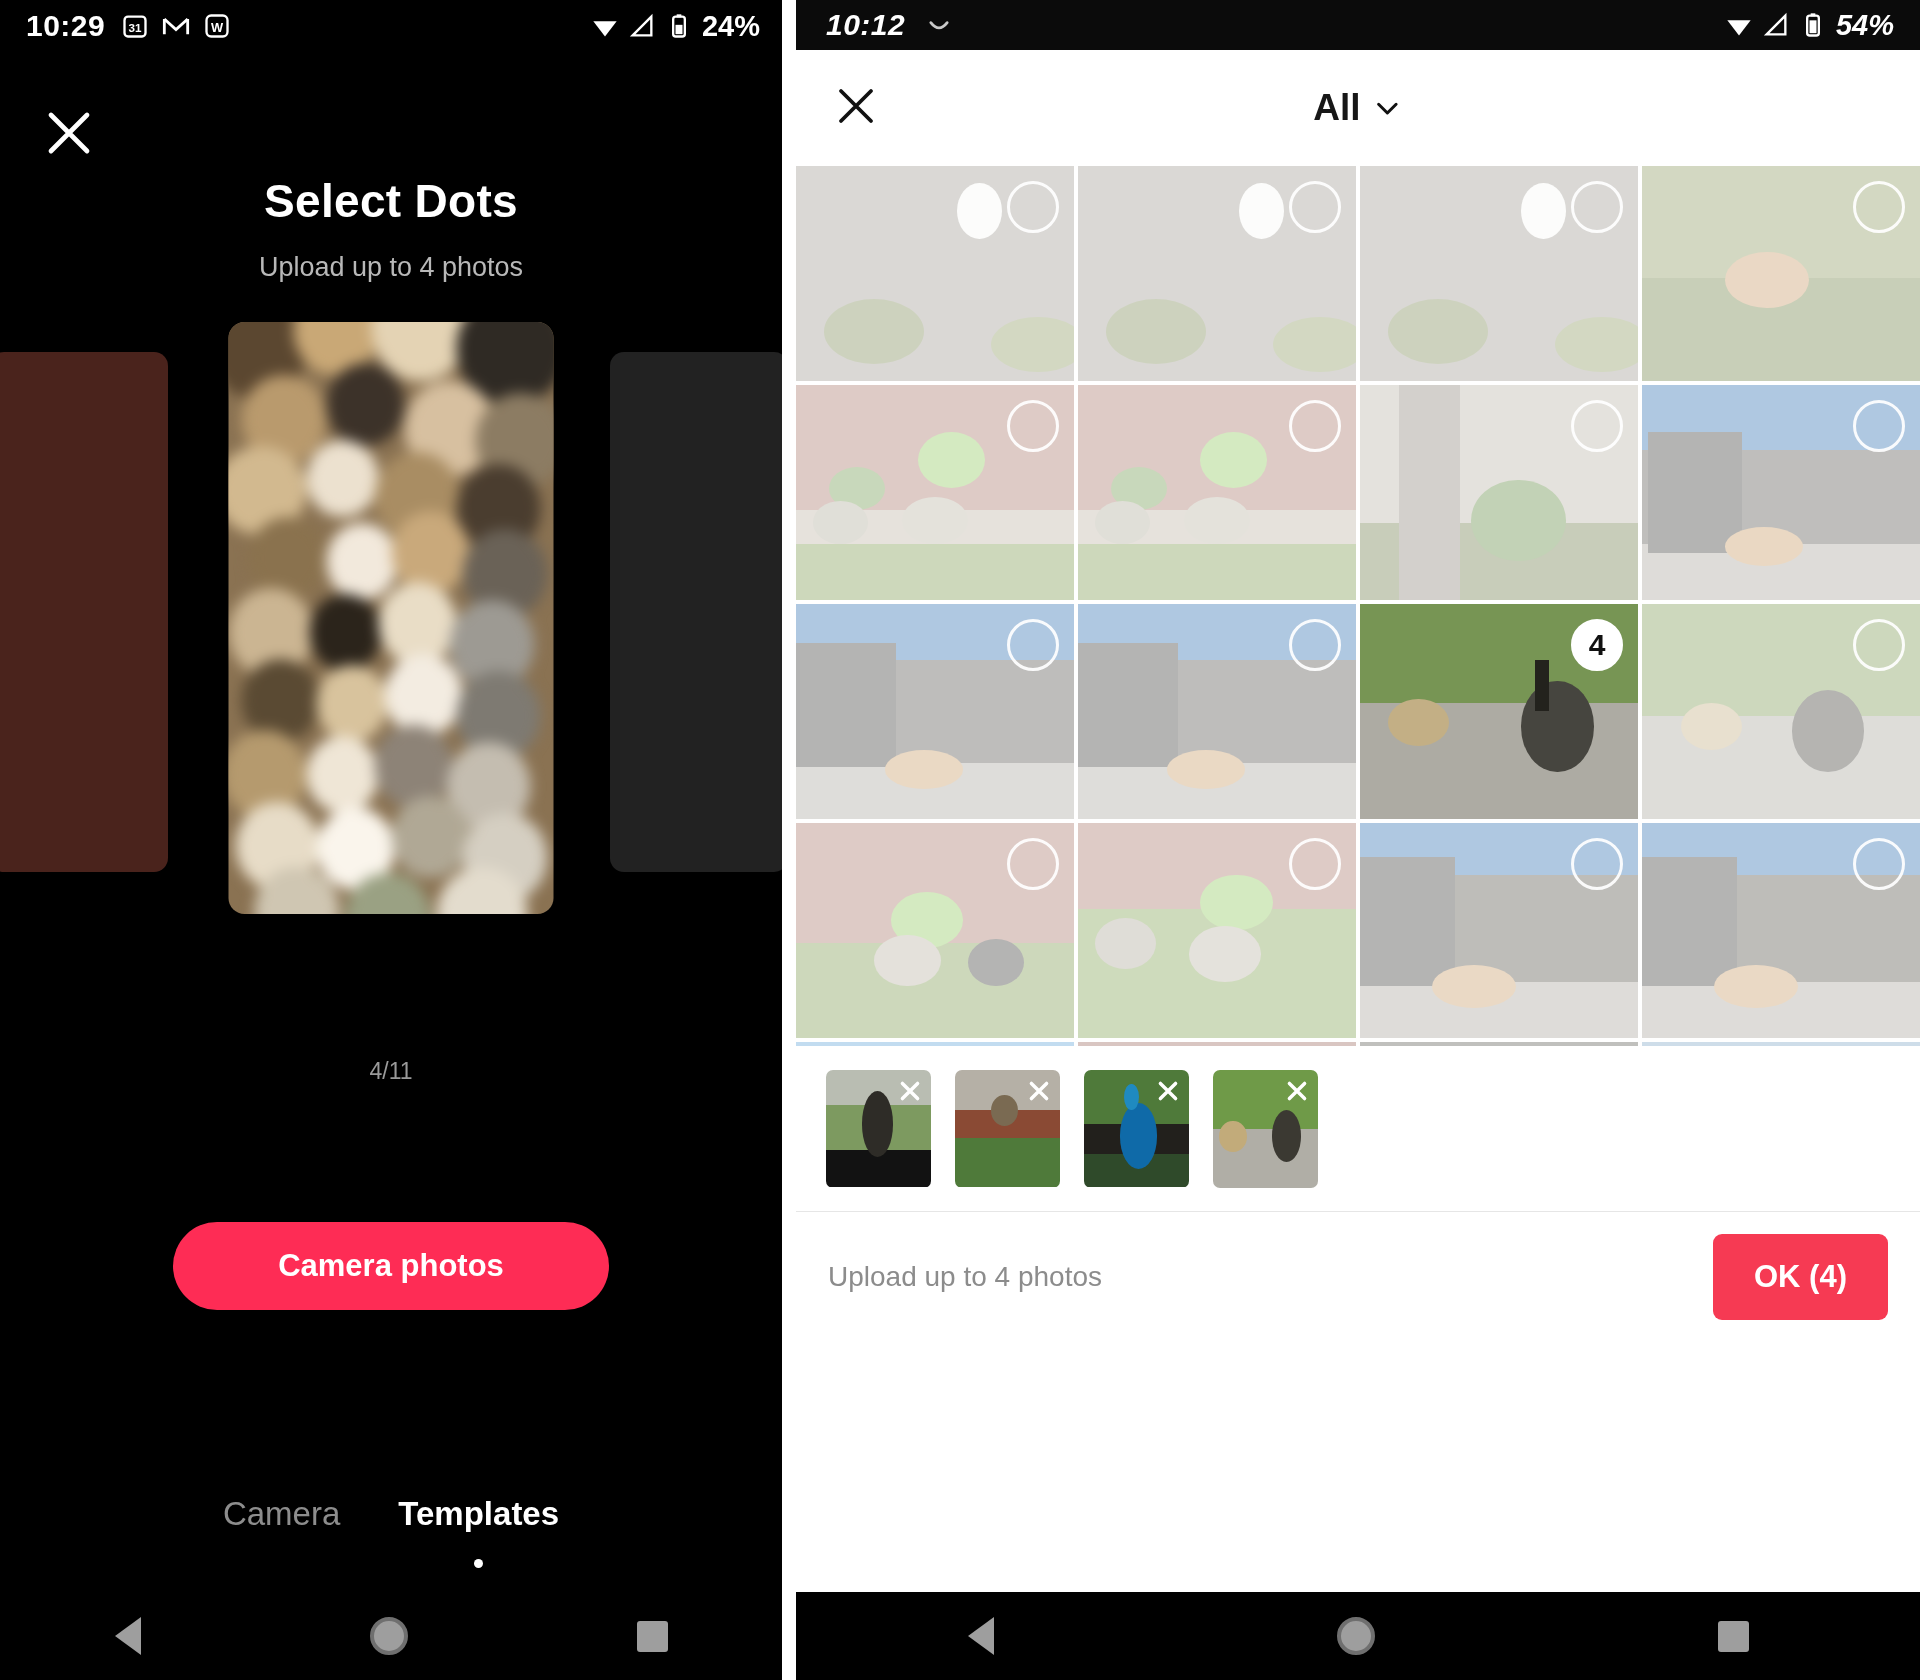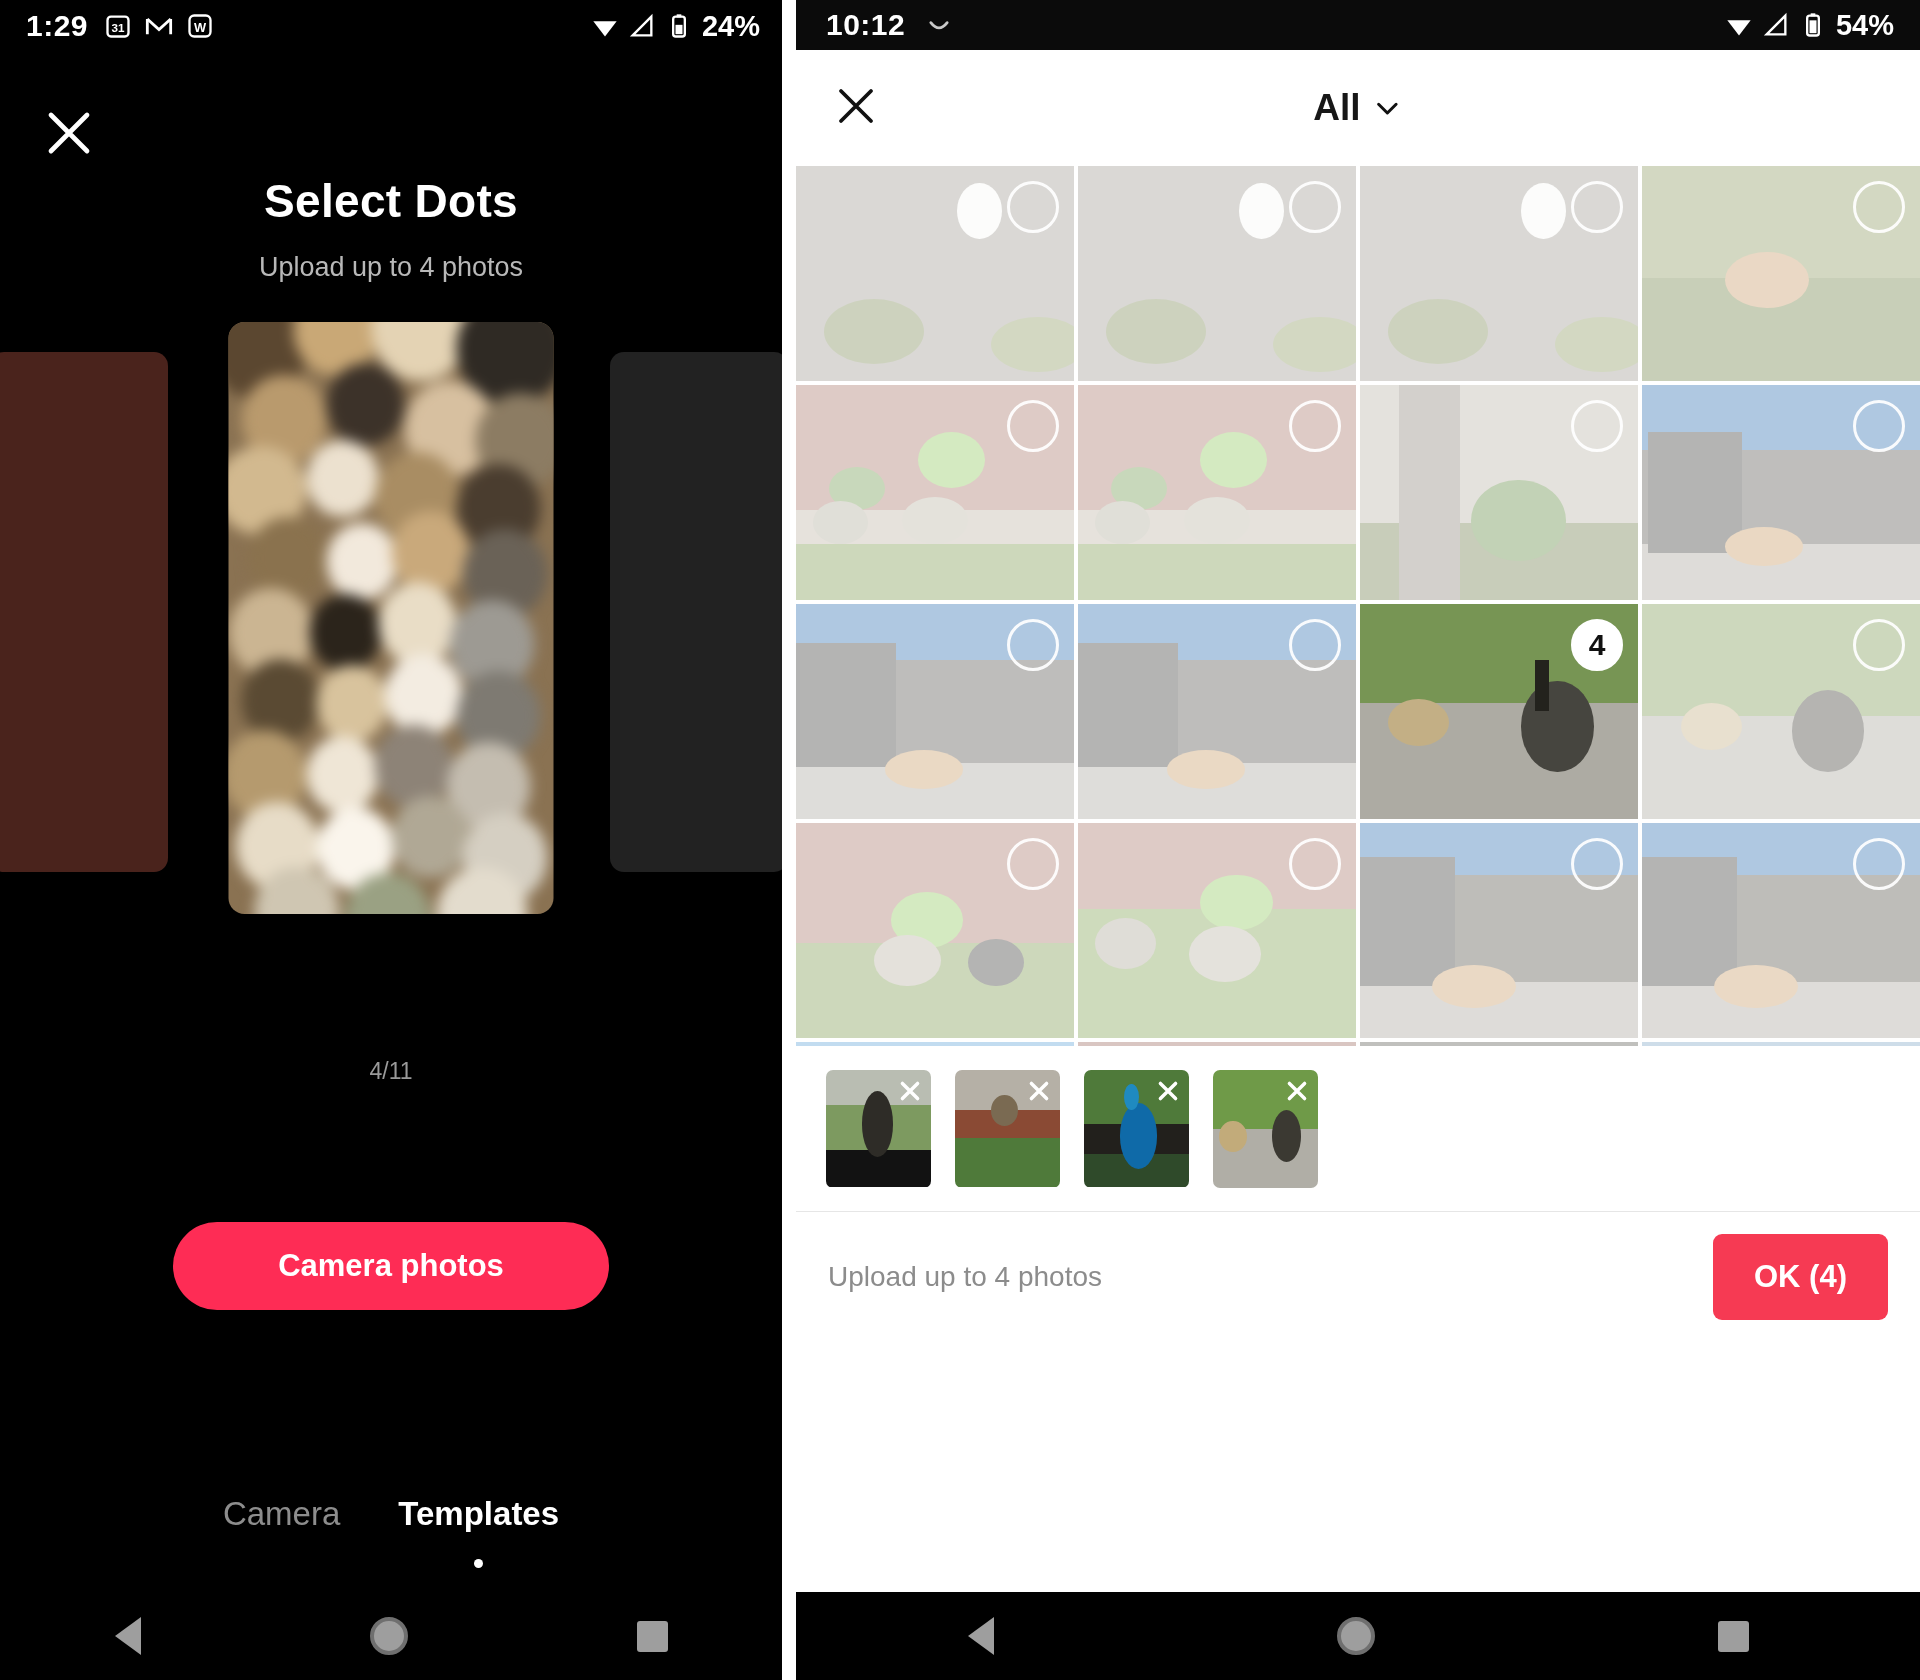--- a/index.html
+++ b/index.html
@@ -101,21 +101,21 @@
     position: relative;
     width: 1124px; height: 1680px;
     background: #ffffff;
     flex: 0 0 1124px;
     overflow: hidden;
   }
   .statusbar-r {
     height: 50px; width: 100%;
     display: flex; align-items: center;
     padding: 0 26px 0 30px;
-    color: #ffffff; background: #0b0b0b;
+    color: #ffffff; background: #0b0b0b; font-style: italic;
   }
   .sb-smile { margin-left: 20px; }
 
   .picker-header {
     height: 116px; width: 100%;
     display: flex; align-items: center;
     position: relative; background: #ffffff;
   }
   .hdr-close { position: absolute; left: 36px; top: 50%; transform: translateY(-50%); }
   .hdr-title-wrap {
@@ -195,21 +195,21 @@
   .rect  { position:absolute; }
 </style>
 </head>
 <body>
 
 <div class="screens">
 
   <div class="phone-left">
 
     <div class="statusbar">
-      <span class="sb-time">1:29</span>
+      <span class="sb-time">10:29</span>
       <span class="sb-icons-left">
         <svg class="mini-ic" viewBox="0 0 24 24">
           <rect x="3" y="4" width="18" height="17" rx="3" fill="none" stroke="#fff" stroke-width="2"></rect>
           <text x="12" y="17" font-size="10" fill="#fff" text-anchor="middle" font-family="Liberation Sans, sans-serif" font-weight="700">31</text>
         </svg>
         <svg class="mini-ic" viewBox="0 0 24 24">
           <path d="M2 6 L12 15 L22 6" fill="none" stroke="#fff" stroke-width="2.4"></path>
           <path d="M2 6 L2 19 M22 6 L22 19" stroke="#fff" stroke-width="2.4" fill="none"></path>
         </svg>
         <svg class="mini-ic" viewBox="0 0 24 24">

